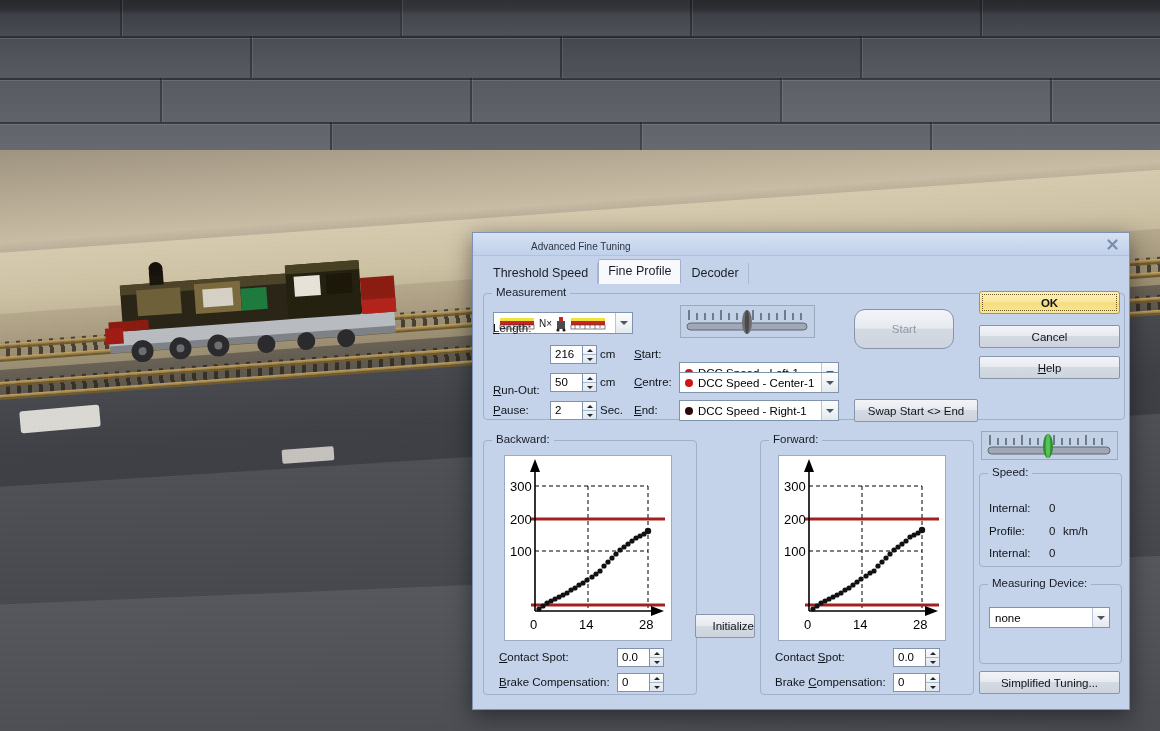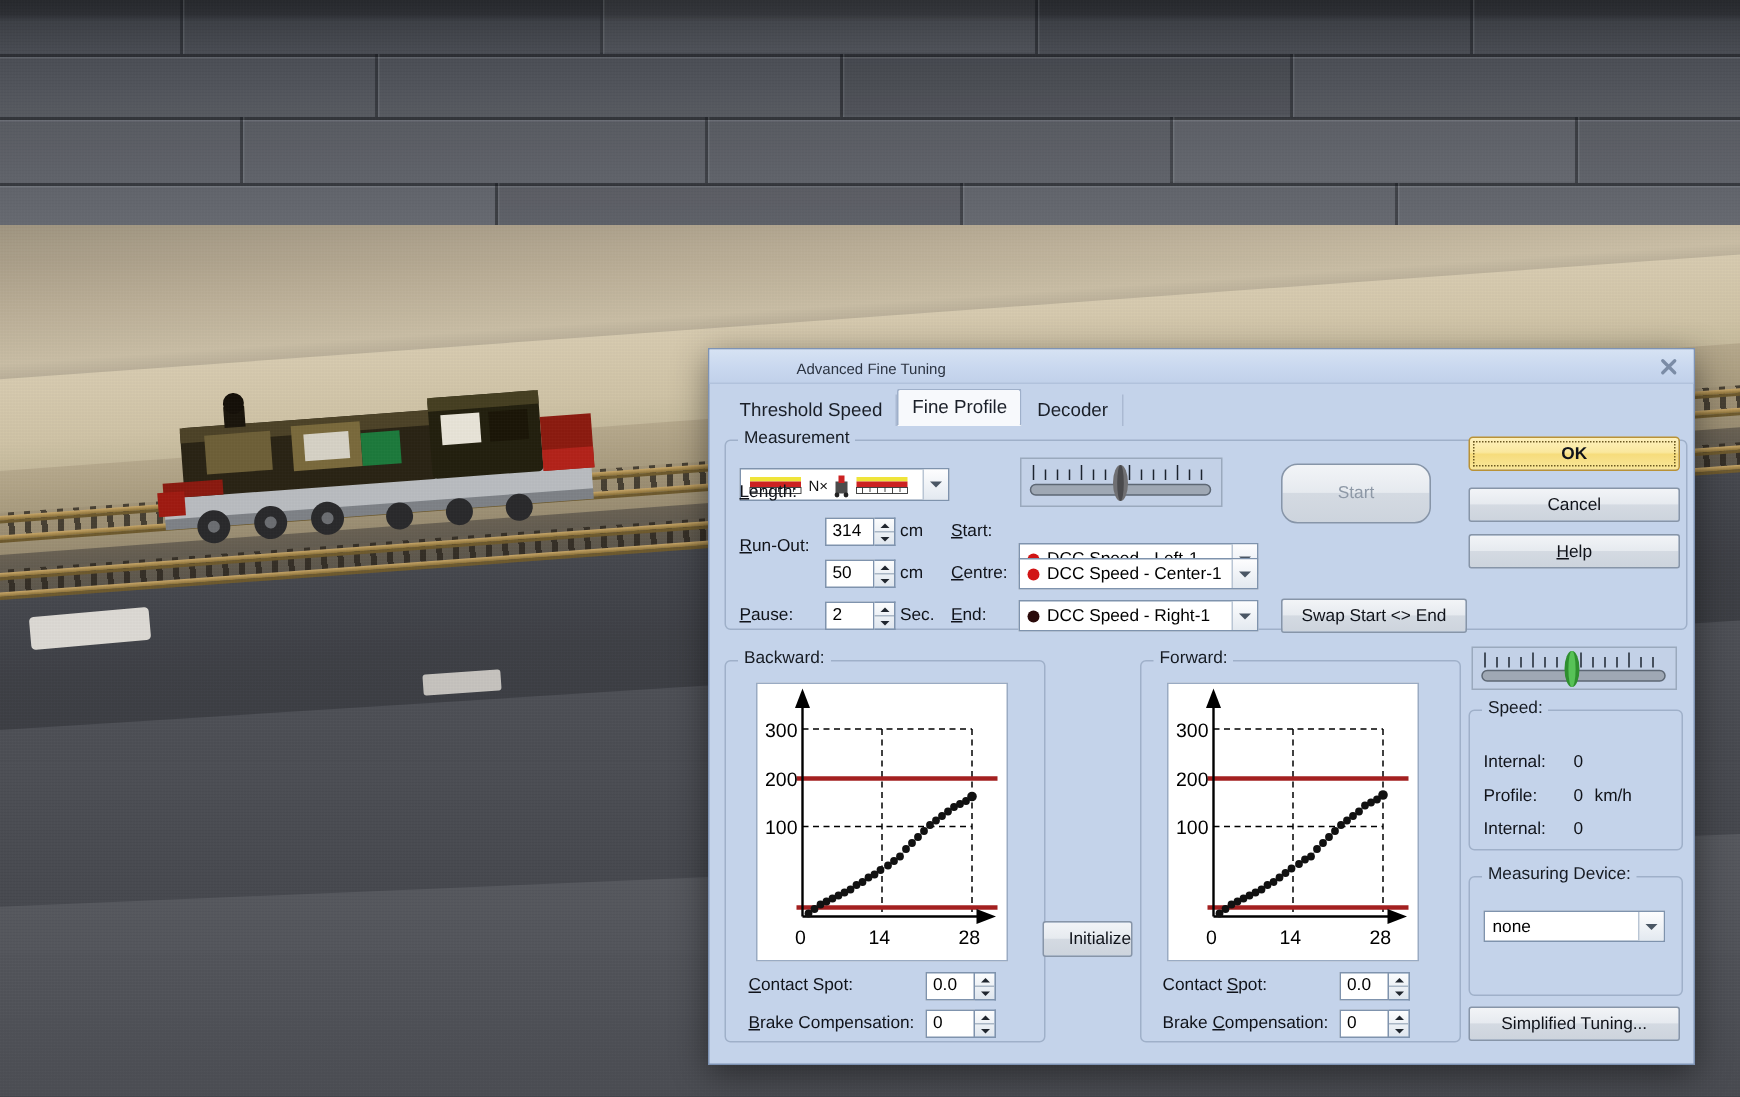--- a/index.html
+++ b/index.html
@@ -284,33 +284,33 @@
     </svg>
   </div>
 
   <div class="btn disabled" style="left:381px;top:76px;width:100px;height:40px;border-radius:11px;">
     <span>Start</span>
   </div>
 
   <span class="lbl" style="left:20px;top:89px;">
     <u>L</u>ength:</span>
   <div class="tbox" style="left:77px;top:112px;width:33px;">
-    <span>314</span>
+    <span>216</span>
   </div>
   <div class="spin" style="left:110px;top:112px;">
     <i>
         <b></b>
       </i>
     <i>
         <b></b>
       </i>
   </div>
   <span class="lbl" style="left:127px;top:115px;">cm</span>
 
-  <span class="lbl" style="left:20px;top:125px;">
+  <span class="lbl" style="left:20px;top:151px;">
     <u>R</u>un-Out:</span>
   <div class="tbox" style="left:77px;top:140px;width:33px;">
     <span>50</span>
   </div>
   <div class="spin" style="left:110px;top:140px;">
     <i>
         <b></b>
       </i>
     <i>
         <b></b>

